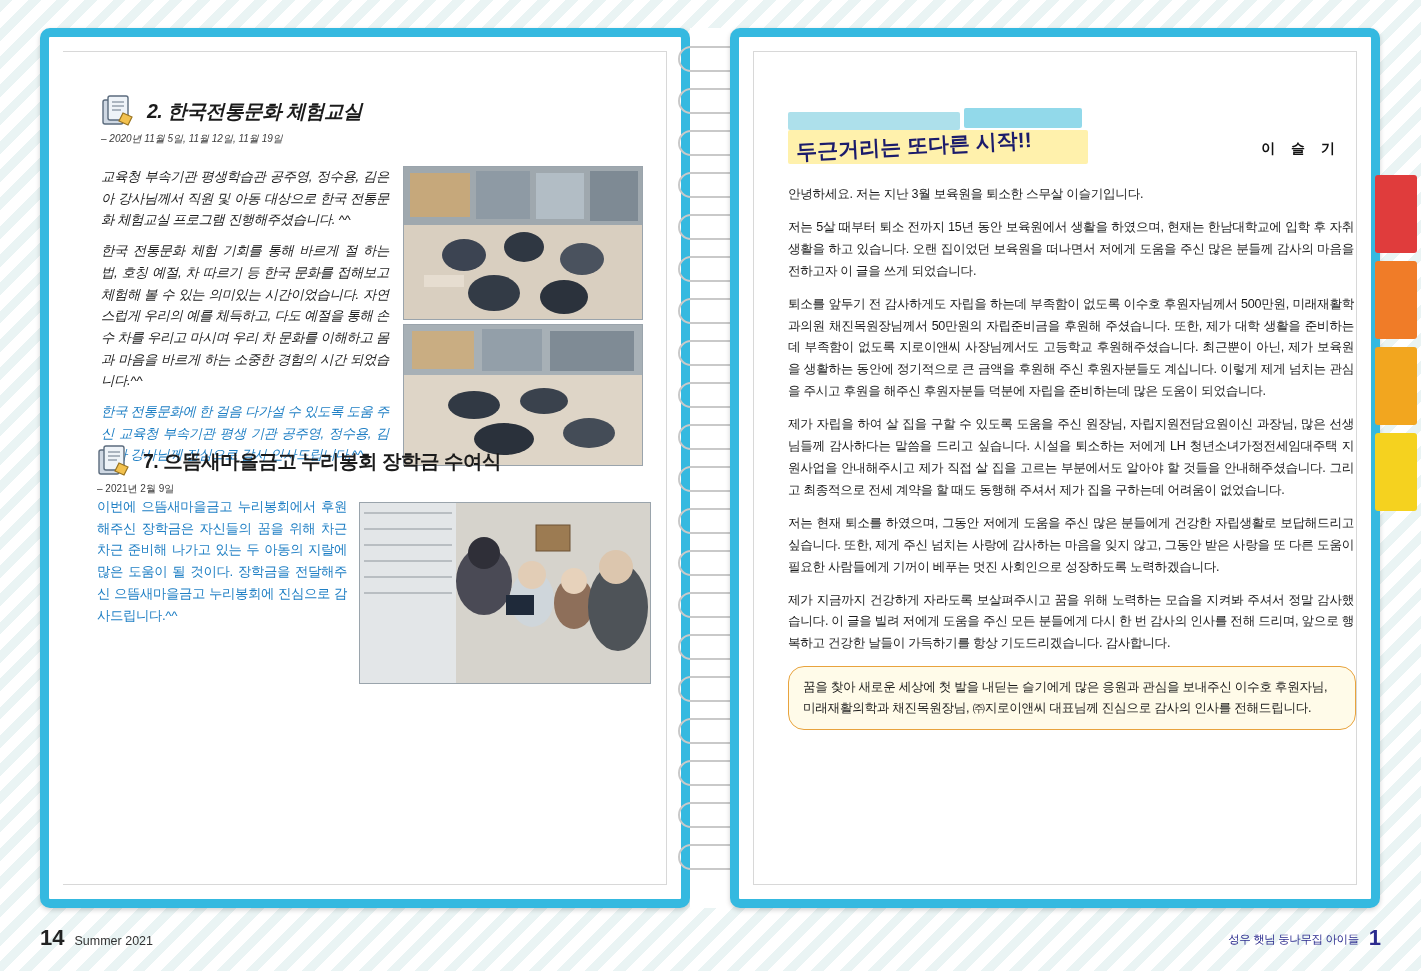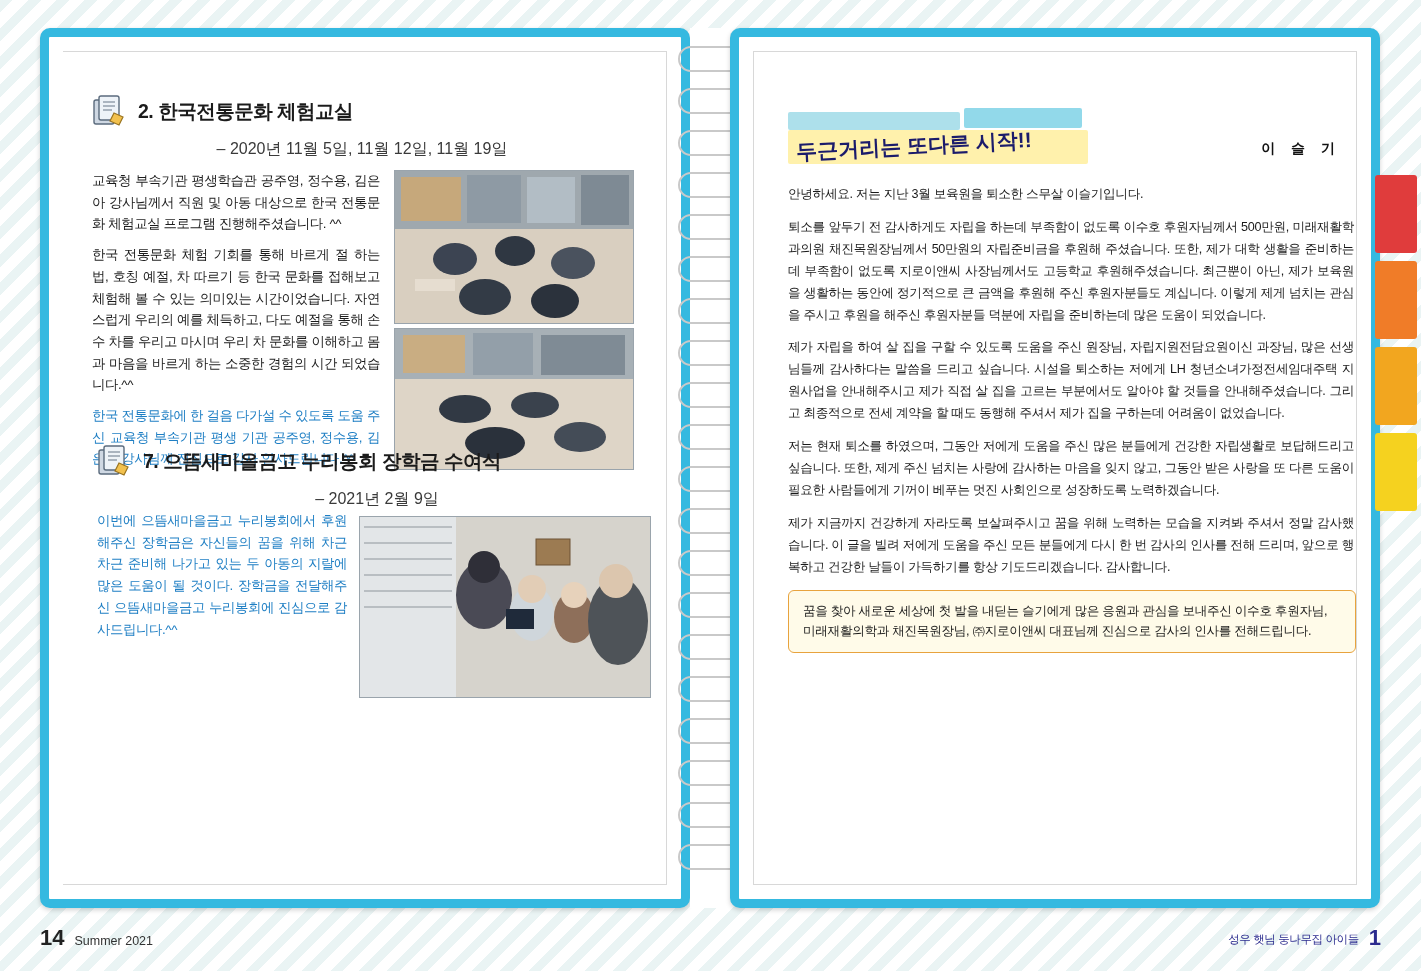--- a/index.html
+++ b/index.html
@@ -59,21 +59,21 @@
 
   
   .sec-head{display:flex;align-items:center;gap:10px;}
   .sec-icon{
     width:36px;height:34px;position:relative;flex:0 0 auto;
   }
   .sec-title{
     font-size:19.5px;font-weight:bold;color:#1b1b1b;letter-spacing:-.5px;
   }
   .sec-date{
-    text-align:center;font-size:16px;color:#3a3a3a;margin-top:11px;
+    text-align:left;font-size:10px;color:#3a3a3a;margin-top:4px;
   }
   .para{
     font-size:13.4px;line-height:1.62;color:#1c1c1c;letter-spacing:-.4px;
     margin:0 0 9px 0;text-align:justify;
   }
   .para.blue{color:#1f7fc4;}
 
   .photo{
     background:#cfd6dc;border:1px solid #9aa4ac;overflow:hidden;position:relative;
   }
@@ -95,21 +95,21 @@
     position:absolute;background:#9fdbe8;opacity:.85;border-radius:2px;
   }
   .hl-bar2{
     position:absolute;background:#fff0a8;opacity:.95;border-radius:2px;
   }
   .rpara{
     font-size:12.6px;line-height:1.74;color:#1a1a1a;letter-spacing:-.3px;
     margin:0 0 11px 0;text-align:justify;
   }
   .note-box{
-    border:1.6px solid #e8a33d;background:#fffbe9;border-radius:6px;
+    border:1.6px solid #e8a33d;background:#fffbe9;border-radius:16px;
     padding:10px 14px;font-size:12.6px;line-height:1.65;color:#1a1a1a;
     letter-spacing:-.3px;
   }
 
   
   .footer-left{
     position:absolute;left:40px;bottom:20px;display:flex;align-items:flex-end;gap:10px;
   }
   .pg-num{font-size:22px;font-weight:bold;color:#222;}
   .pg-label{font-size:12.5px;color:#333;padding-bottom:3px;}
@@ -124,37 +124,37 @@
 
 <div class="bg-stripes"></div>
 
 <div class="page-wrap">
 
   <div class="spread">
 
     <div class="leaf leaf-left">
       <div class="leaf-inner">
 
-        <div class="col" style="left:29px;top:42px;width:540px;">
+        <div class="col" style="left:38px;top:42px;width:540px;font-style:italic;">
           <div class="sec-head">
             <span class="sec-icon">
               <svg width="36" height="34" viewBox="0 0 36 34">
                 <rect x="2" y="6" width="20" height="24" rx="2" fill="#cfd8e3" stroke="#5b6b7d" stroke-width="1.4"></rect>
                 <rect x="7" y="2" width="20" height="24" rx="2" fill="#eef3f8" stroke="#5b6b7d" stroke-width="1.4"></rect>
                 <line x1="11" y1="8" x2="23" y2="8" stroke="#7e8b9a" stroke-width="1.2"></line>
                 <line x1="11" y1="12" x2="23" y2="12" stroke="#7e8b9a" stroke-width="1.2"></line>
                 <line x1="11" y1="16" x2="20" y2="16" stroke="#7e8b9a" stroke-width="1.2"></line>
                 <path d="M22 19 l9 4 -4 8 -9 -4 z" fill="#f2c14e" stroke="#9a7420" stroke-width="1.2"></path>
               </svg>
             </span>
             <span class="sec-title">2. 한국전통문화 체험교실</span>
           </div>
           <div class="sec-date">– 2020년 11월 5일, 11월 12일, 11월 19일</div>
 
-          <div style="position:relative;margin-top:10px;">
+          <div style="position:relative;margin-top:20px;">
 
             <div style="width:288px;">
               <p class="para">교육청 부속기관 평생학습관 공주영, 정수용, 김은아 강사님께서 직원 및 아동 대상으로 한국 전통문화 체험교실 프로그램 진행해주셨습니다. ^^</p>
               <p class="para">한국 전통문화 체험 기회를 통해 바르게 절 하는 법, 호칭 예절, 차 따르기 등 한국 문화를 접해보고 체험해 볼 수 있는 의미있는 시간이었습니다. 자연스럽게 우리의 예를 체득하고, 다도 예절을 통해 손수 차를 우리고 마시며 우리 차 문화를 이해하고 몸과 마음을 바르게 하는 소중한 경험의 시간 되었습니다.^^</p>
             </div>
 
             <div class="photo" style="position:absolute;left:302px;top:0;width:238px;height:152px;">
               <svg class="sim" viewBox="0 0 238 152" preserveAspectRatio="none">
                 <rect width="238" height="152" fill="#b8c0c6"></rect>
                 <rect x="0" y="0" width="238" height="58" fill="#9fa8ae"></rect>
@@ -275,20 +275,21 @@
           <div style="position:relative;height:78px;margin-top:12px;">
             <div class="hl-bar" style="left:0px;top:6px;width:172px;height:18px;"></div>
             <div class="hl-bar" style="left:176px;top:2px;width:118px;height:20px;background:#7fd2e6;"></div>
             <div class="hl-bar2" style="left:0px;top:24px;width:300px;height:34px;"></div>
             <div class="hl-title" style="position:absolute;left:8px;top:26px;">두근거리는 또다른 시작!!</div>
             <div class="author" style="position:absolute;right:17px;top:34px;width:180px;">이 슬 기</div>
           </div>
 
           <div style="width:566px;">
             <p class="rpara">안녕하세요. 저는 지난 3월 보육원을 퇴소한 스무살 이슬기입니다.</p>
+            <p class="rpara">저는 5살 때부터 퇴소 전까지 15년 동안 보육원에서 생활을 하였으며, 현재는 한남대학교에 입학 후 자취 생활을 하고 있습니다. 오랜 집이었던 보육원을 떠나면서 저에게 도움을 주신 많은 분들께 감사의 마음을 전하고자 이 글을 쓰게 되었습니다.</p>
             <p class="rpara">퇴소를 앞두기 전 감사하게도 자립을 하는데 부족함이 없도록 이수호 후원자님께서 500만원, 미래재활학과의원 채진목원장님께서 50만원의 자립준비금을 후원해 주셨습니다. 또한, 제가 대학 생활을 준비하는데 부족함이 없도록 지로이앤씨 사장님께서도 고등학교 후원해주셨습니다. 최근뿐이 아닌, 제가 보육원을 생활하는 동안에 정기적으로 큰 금액을 후원해 주신 후원자분들도 계십니다. 이렇게 제게 넘치는 관심을 주시고 후원을 해주신 후원자분들 덕분에 자립을 준비하는데 많은 도움이 되었습니다.</p>
             <p class="rpara">제가 자립을 하여 살 집을 구할 수 있도록 도움을 주신 원장님, 자립지원전담요원이신 과장님, 많은 선생님들께 감사하다는 말씀을 드리고 싶습니다. 시설을 퇴소하는 저에게 LH 청년소녀가정전세임대주택 지원사업을 안내해주시고 제가 직접 살 집을 고르는 부분에서도 알아야 할 것들을 안내해주셨습니다. 그리고 최종적으로 전세 계약을 할 때도 동행해 주셔서 제가 집을 구하는데 어려움이 없었습니다.</p>
             <p class="rpara">저는 현재 퇴소를 하였으며, 그동안 저에게 도움을 주신 많은 분들에게 건강한 자립생활로 보답해드리고 싶습니다. 또한, 제게 주신 넘치는 사랑에 감사하는 마음을 잊지 않고, 그동안 받은 사랑을 또 다른 도움이 필요한 사람들에게 기꺼이 베푸는 멋진 사회인으로 성장하도록 노력하겠습니다.</p>
             <p class="rpara">제가 지금까지 건강하게 자라도록 보살펴주시고 꿈을 위해 노력하는 모습을 지켜봐 주셔서 정말 감사했습니다. 이 글을 빌려 저에게 도움을 주신 모든 분들에게 다시 한 번 감사의 인사를 전해 드리며, 앞으로 행복하고 건강한 날들이 가득하기를 항상 기도드리겠습니다. 감사합니다.</p>
           </div>
 
           <div class="note-box" style="width:538px;margin-top:8px;">꿈을 찾아 새로운 세상에 첫 발을 내딛는 슬기에게 많은 응원과 관심을 보내주신 이수호 후원자님, 미래재활의학과 채진목원장님, ㈜지로이앤씨 대표님께 진심으로 감사의 인사를 전해드립니다.</div>
         </div>
 
       </div>

